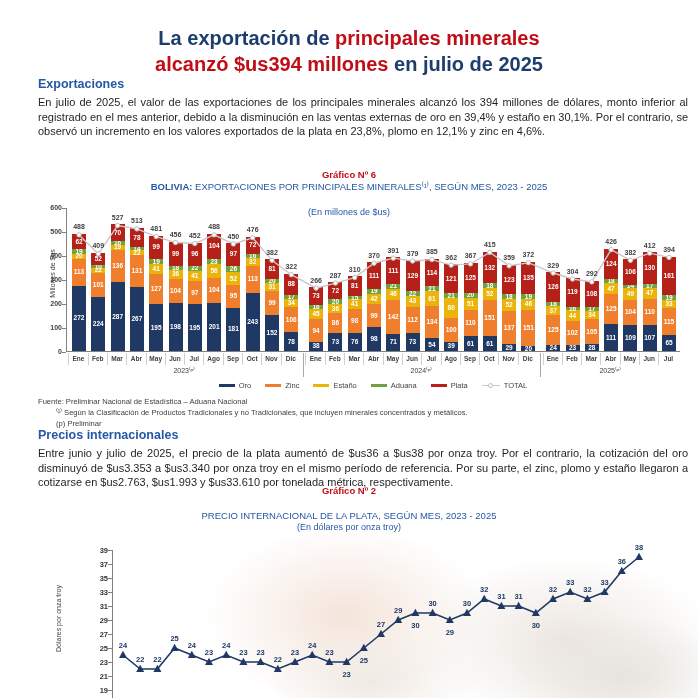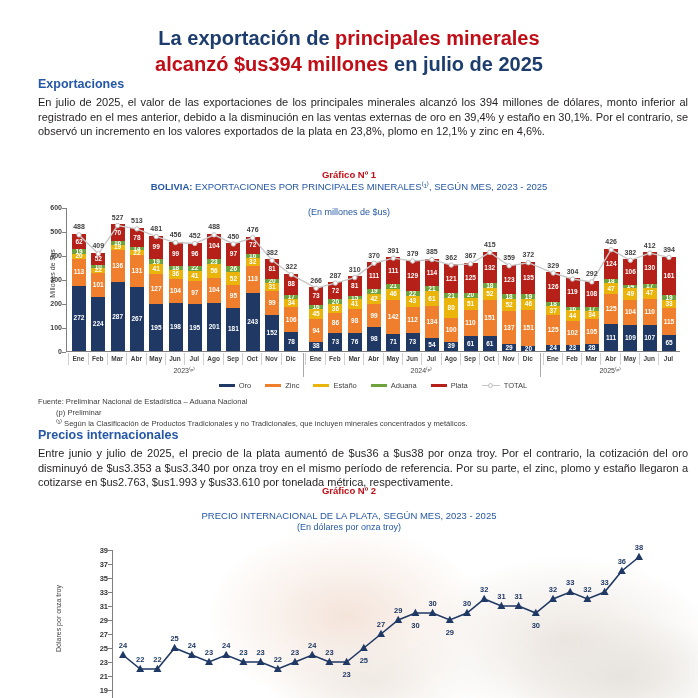--- a/index.html
+++ b/index.html
@@ -79,21 +79,21 @@
 
 
   <div class="title">
     <span class="navy">La exportación de </span><span class="red">principales minerales</span><br>
     <span class="red">alcanzó $us394 millones</span><span class="navy"> en julio de 2025</span>
   </div>
 
   <div class="sect-head" style="top:77px">Exportaciones</div>
   <div class="para" style="top:95px">En julio de 2025, el valor de las exportaciones de los principales minerales alcanzó los 394 millones de dólares, monto inferior al registrado en el mes anterior, debido a la disminución en las ventas externas de oro en 39,4% y estaño en 30,1%. Por el contrario, se observó un incremento en los valores exportados de la plata en 23,8%, plomo en 12,1% y zinc en 4,6%.</div>
 
-  <div class="gr-label" style="top:169px">Gráfico Nº 1</div>
+  <div class="gr-label" style="top:169px">Gráfico Nº 6</div>
   <div class="gr-title" style="top:180px"><b>BOLIVIA:</b><span> EXPORTACIONES POR PRINCIPALES MINERALES⁽¹⁾, SEGÚN MES, 2023 - 2025</span></div>
   <div class="gr-sub" style="top:207px">(En millones de $us)</div>
 
   <div class="c1wrap" id="chart1">
     <div class="c1ylab">Millones de $us</div>
     <div class="c1plot" id="c1plot">
         <div class="bar" style="left: 5px; width: 14px;">
           <div class="seg" style="height: 65.28px; background: rgb(31, 56, 100);">
             <span class="seglb">272</span>
           </div>
@@ -766,22 +766,22 @@
             <span class="lline"></span>
             <span class="lcirc"></span>
           </span>
           <span class="llb">TOTAL</span>
         </div>
       </div>
     </div>
 
   <div class="fuente">
     <div>Fuente: Preliminar Nacional de Estadística – Aduana Nacional</div>
+    <div class="ind">⁽¹⁾ Según la Clasificación de Productos Tradicionales y no Tradicionales, que incluyen minerales concentrados y metálicos.</div>
     <div class="ind">(p) Preliminar</div>
-    <div class="ind">⁽¹⁾ Según la Clasificación de Productos Tradicionales y no Tradicionales, que incluyen minerales concentrados y metálicos.</div>
   </div>
 
   <div class="sect-head" style="top:428px">Precios internacionales</div>
   <div class="para" style="top:446px">Entre junio y julio de 2025, el precio de la plata aumentó de $us36 a $us38 por onza troy. Por el contrario, la cotización del oro disminuyó de $us3.353 a $us3.340 por onza troy en el mismo período de referencia. Por su parte, el zinc, plomo y estaño llegaron a cotizarse en $us2.763, $us1.993 y $us33.610 por tonelada métrica, respectivamente.</div>
 
   <div class="gr-label" style="top:485px">Gráfico Nº 2</div>
   <div class="gr-title" style="top:510px">PRECIO INTERNACIONAL DE LA PLATA, SEGÚN MES, 2023 - 2025</div>
   <div class="gr-sub" style="top:522px">(En dólares por onza troy)</div>
 
   <div class="c2wrap" id="chart2">

